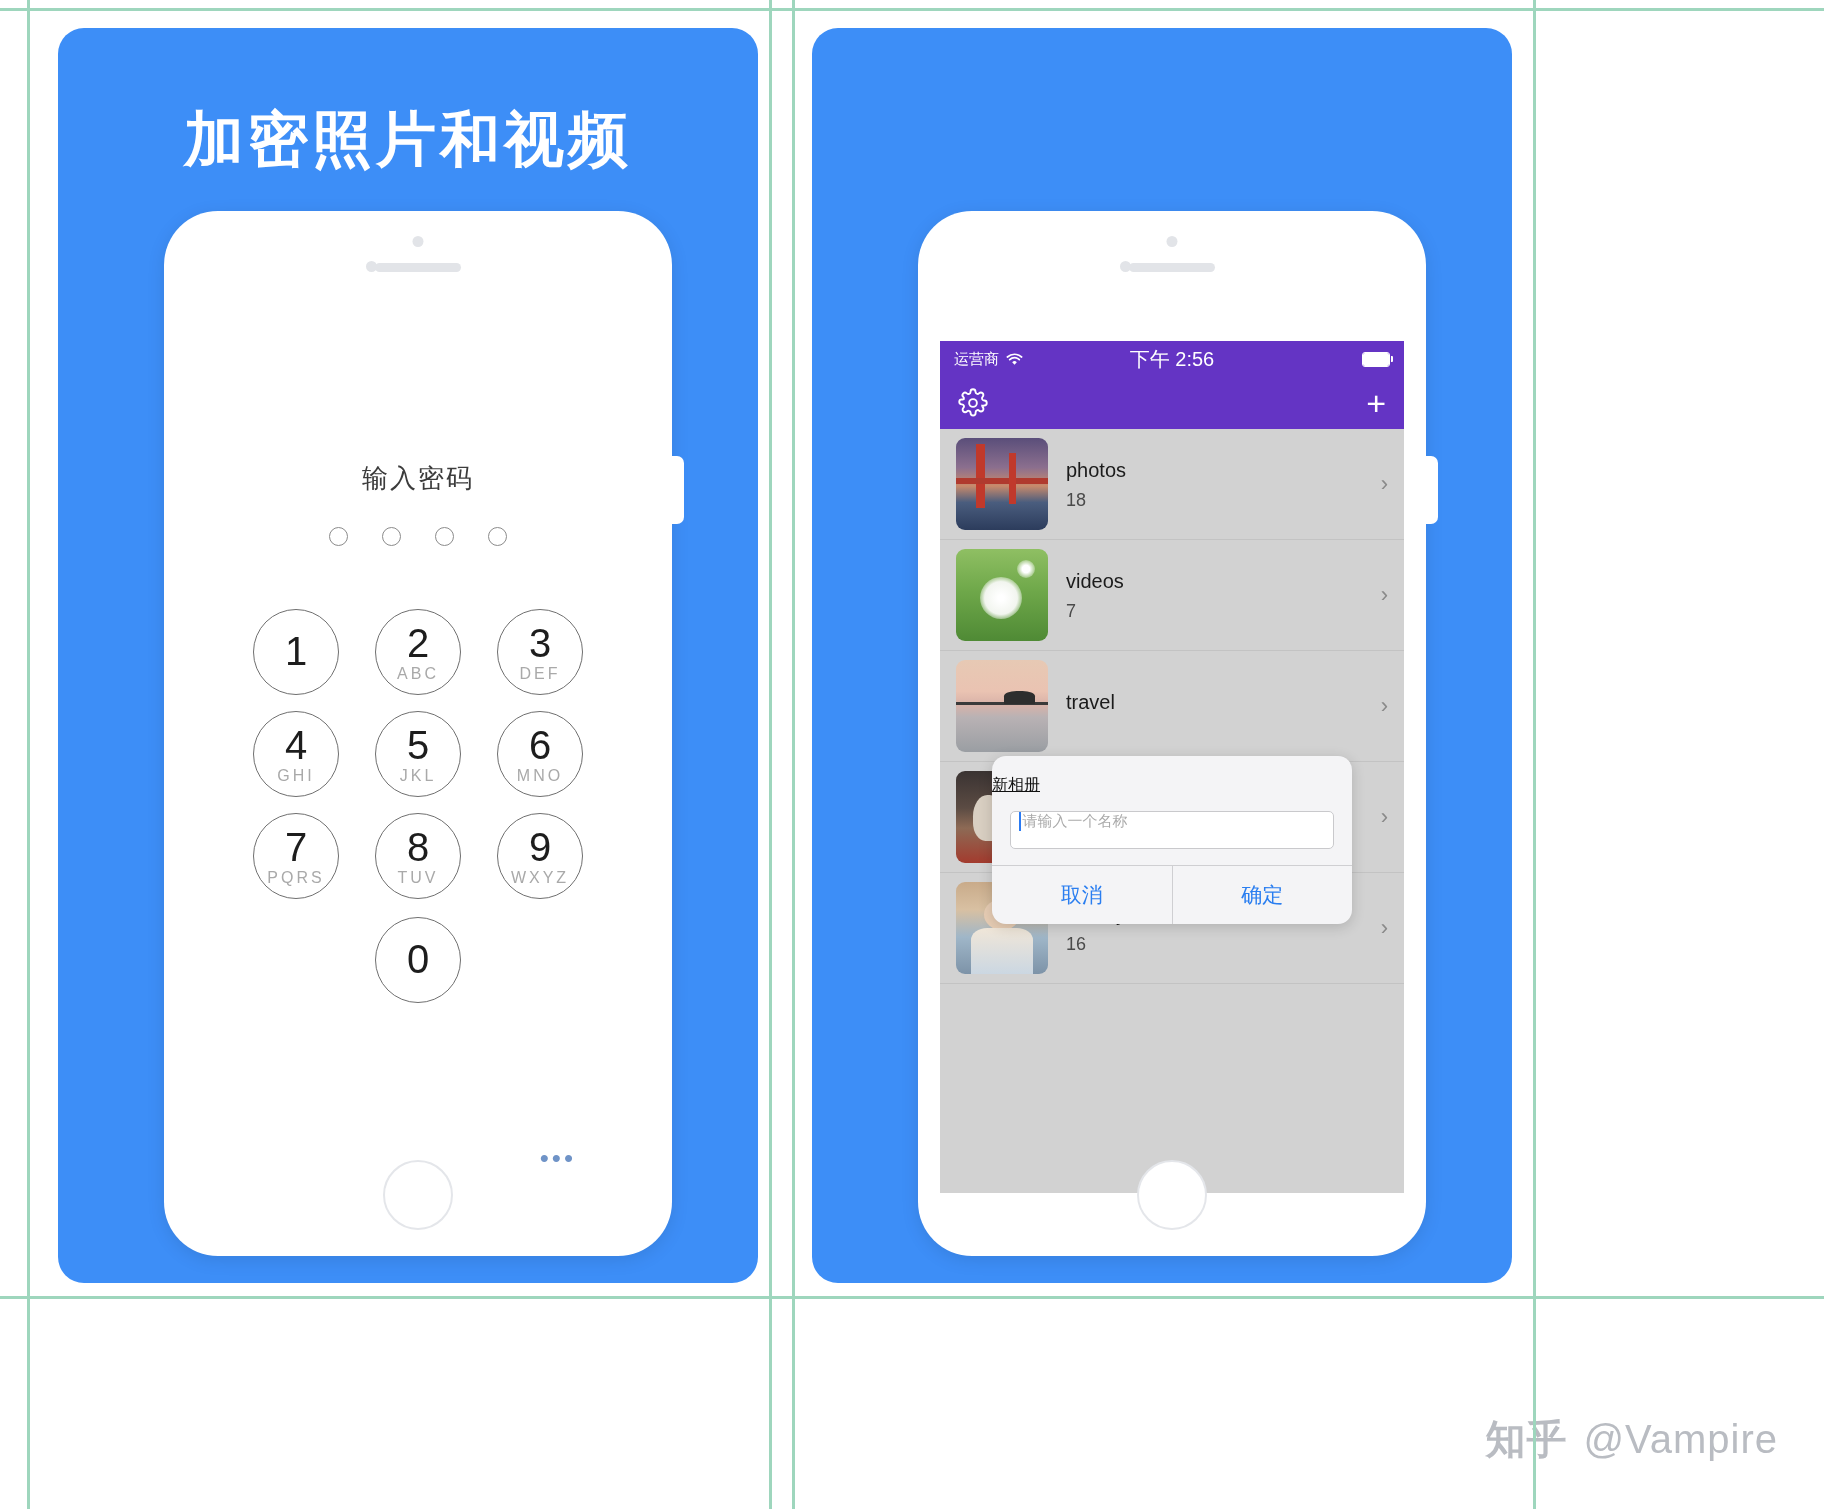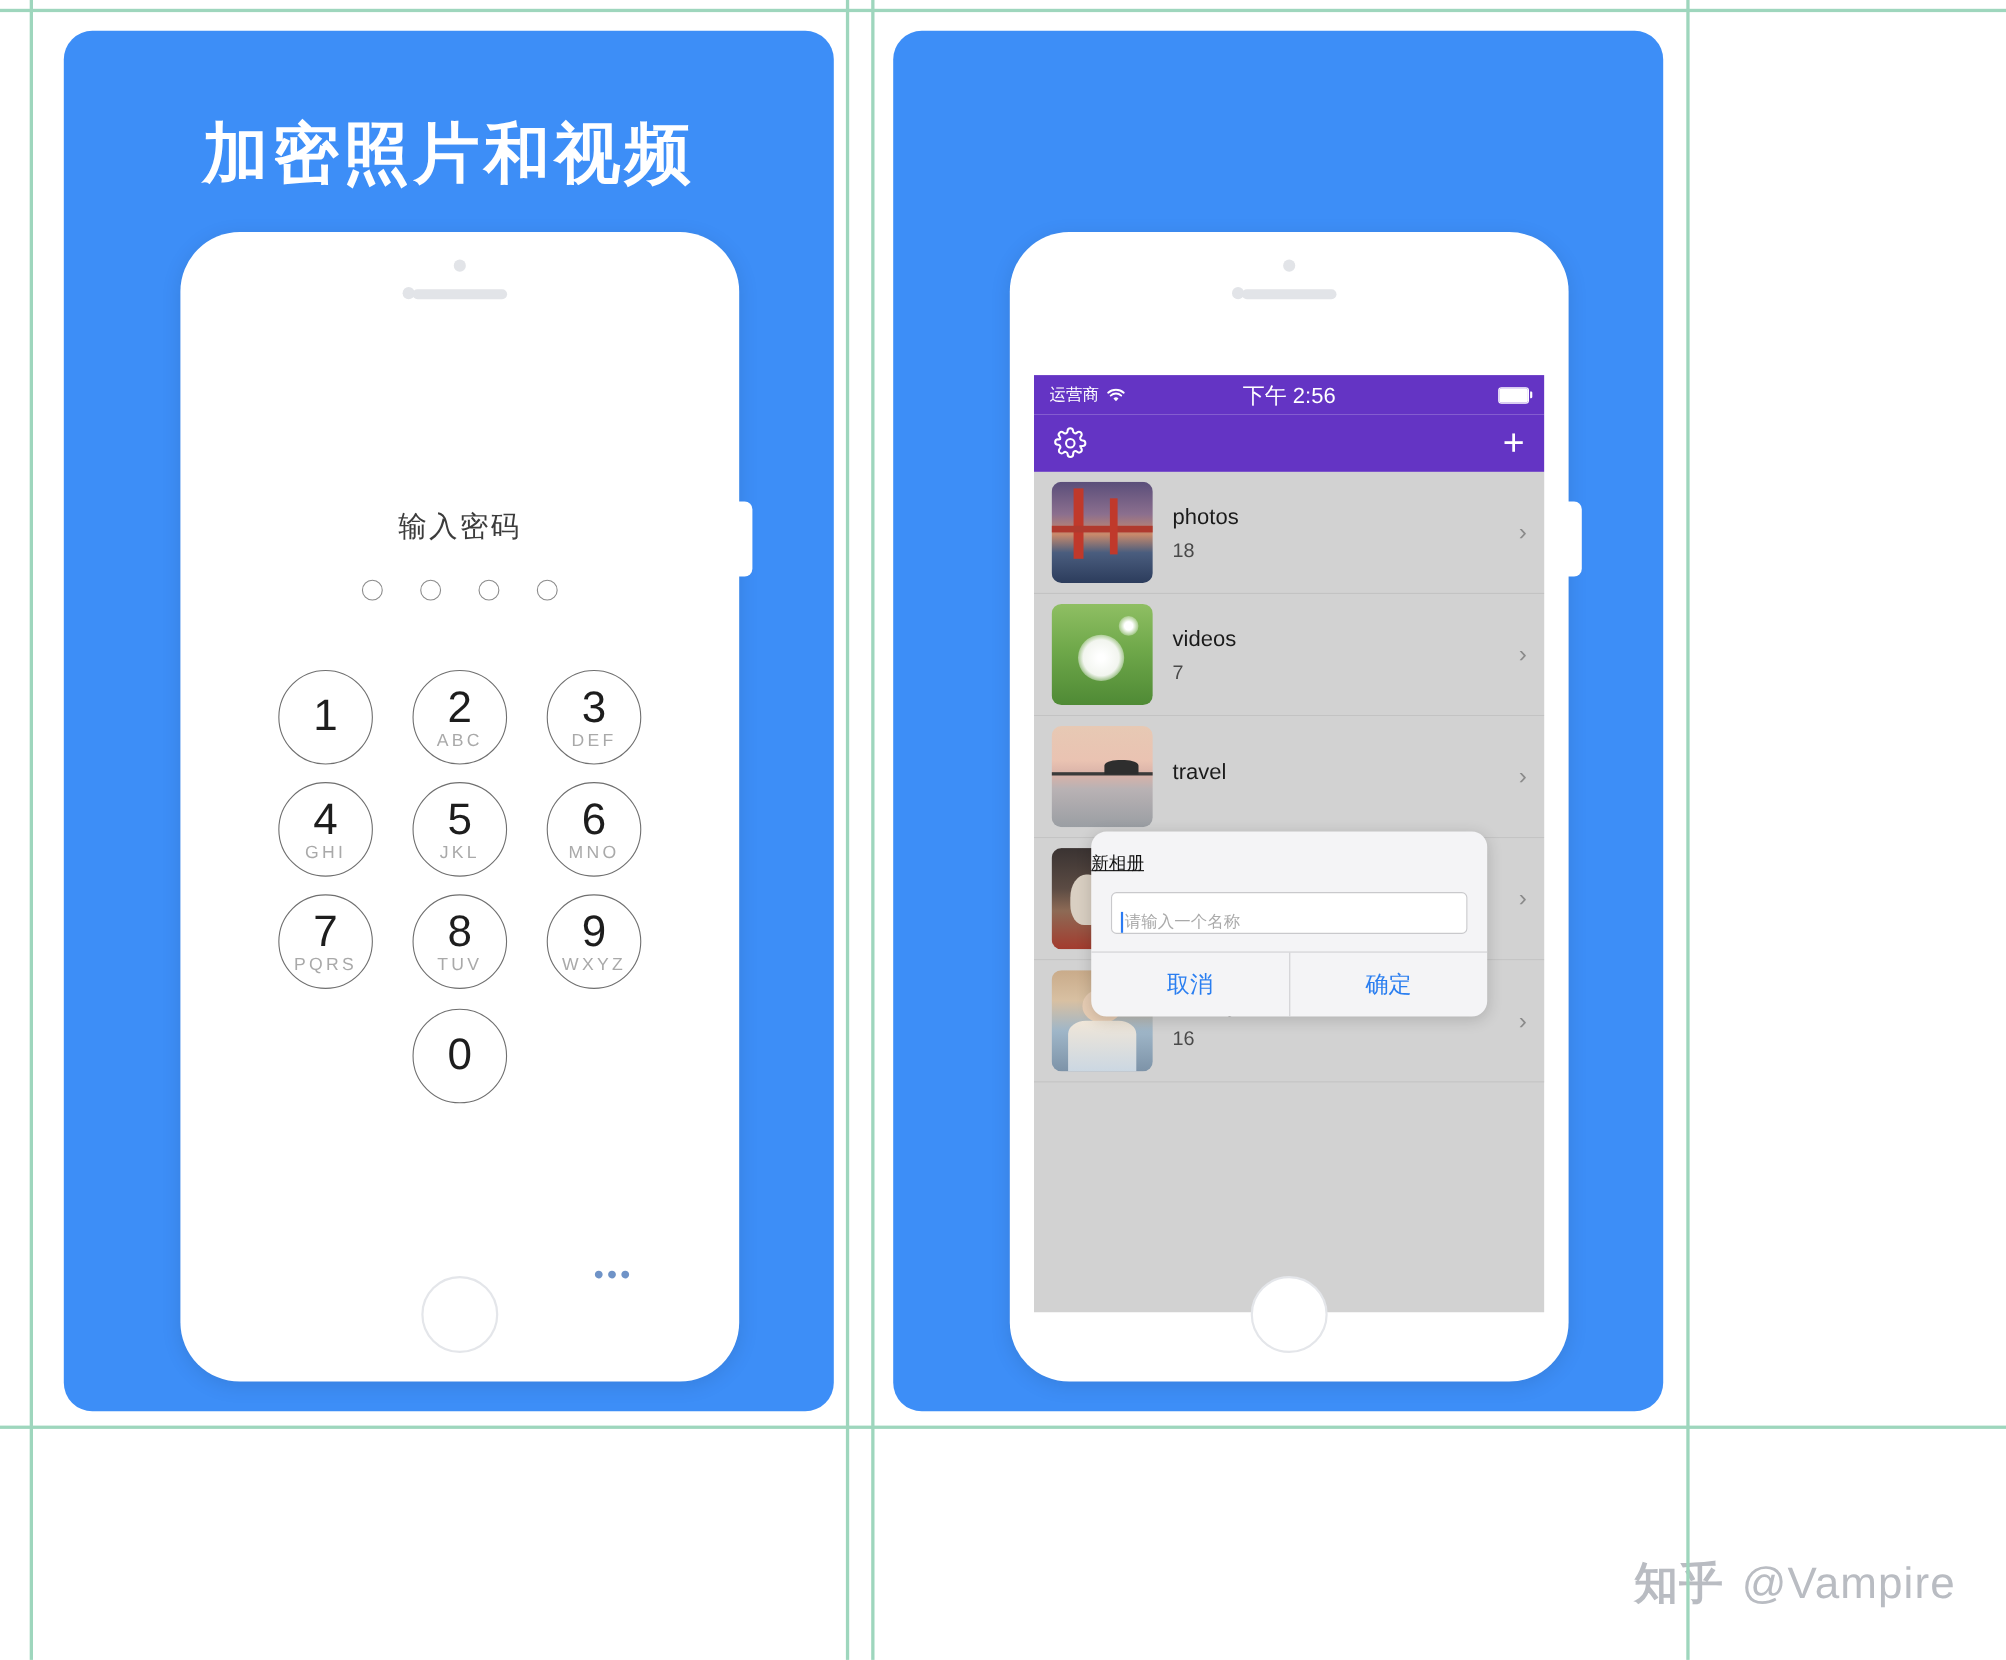--- a/index.html
+++ b/index.html
@@ -128,21 +128,21 @@
   
   .modal-wrap{position:absolute;left:0;right:0;top:0;bottom:0;}
   .modal{
     position:absolute;left:50%;transform:translateX(-50%);top:327px;
     width:360px;background:#f4f4f6;border-radius:14px;
     box-shadow:0 3px 14px rgba(0,0,0,0.16);overflow:hidden;
   }
   .modal-title{font-size:16px;color:#111;padding:19px 0 15px;text-decoration:underline;}
   .modal-input{
     margin:0 18px 16px;height:36px;background:#fff;border:1px solid #c9c9cc;border-radius:5px;
-    display:flex;align-items:flex-end;padding:0 8px;position:relative;
+    display:flex;align-items:flex-start;padding:0 8px;position:relative;
   }
   .caret{width:1.5px;height:19px;background:#2b7bf3;margin-right:2px;}
   .ph{font-size:15px;color:#aaa;}
   .modal-btns{display:flex;border-top:1px solid #cfcfd2;}
   .modal-btn{
     flex:1;text-align:center;padding:15px 0;font-size:21px;color:#2a7ef0;
   }
   .modal-btn + .modal-btn{border-left:1px solid #cfcfd2;}
 
   

